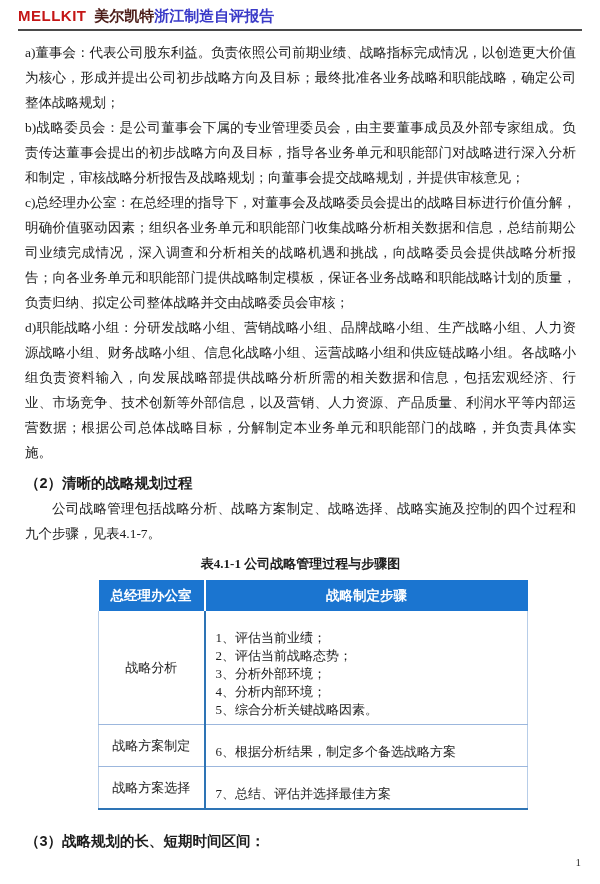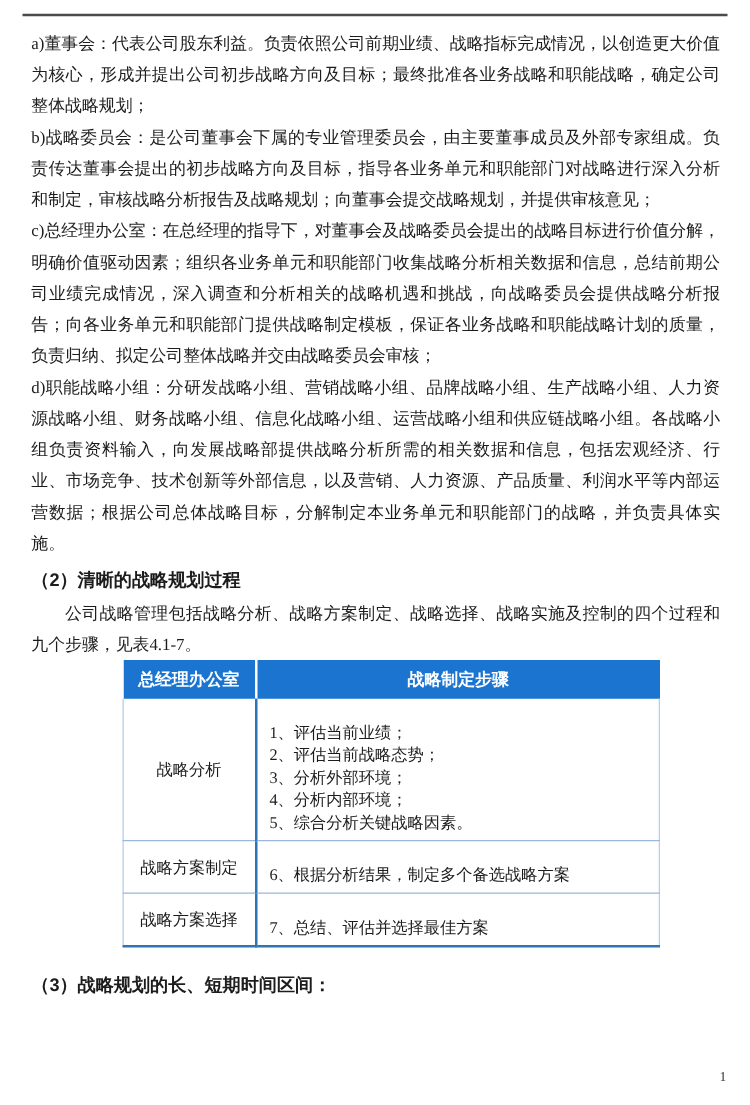--- a/index.html
+++ b/index.html
@@ -73,33 +73,38 @@
     position:absolute; right:19px; bottom:16px;
     font-size:11px; color:#333;
   }
 </style>
 </head>
 <body>
 
 <div class="page">
 
   <div class="hdr">
+    <div class="hdr-line">
+      <span class="brand-en">MELLKIT</span>
+      <span class="brand-cn">美尔凯特</span><span class="hdr-title">浙江制造自评报告</span>
+    </div>
     <div class="hdr-rule"></div>
   </div>
 
   <div class="content">
 
     <p class="para">a)董事会：代表公司股东利益。负责依照公司前期业绩、战略指标完成情况，以创造更大价值为核心，形成并提出公司初步战略方向及目标；最终批准各业务战略和职能战略，确定公司整体战略规划；</p>
     <p class="para">b)战略委员会：是公司董事会下属的专业管理委员会，由主要董事成员及外部专家组成。负责传达董事会提出的初步战略方向及目标，指导各业务单元和职能部门对战略进行深入分析和制定，审核战略分析报告及战略规划；向董事会提交战略规划，并提供审核意见；</p>
     <p class="para">c)总经理办公室：在总经理的指导下，对董事会及战略委员会提出的战略目标进行价值分解，明确价值驱动因素；组织各业务单元和职能部门收集战略分析相关数据和信息，总结前期公司业绩完成情况，深入调查和分析相关的战略机遇和挑战，向战略委员会提供战略分析报告；向各业务单元和职能部门提供战略制定模板，保证各业务战略和职能战略计划的质量，负责归纳、拟定公司整体战略并交由战略委员会审核；</p>
     <p class="para">d)职能战略小组：分研发战略小组、营销战略小组、品牌战略小组、生产战略小组、人力资源战略小组、财务战略小组、信息化战略小组、运营战略小组和供应链战略小组。各战略小组负责资料输入，向发展战略部提供战略分析所需的相关数据和信息，包括宏观经济、行业、市场竞争、技术创新等外部信息，以及营销、人力资源、产品质量、利润水平等内部运营数据；根据公司总体战略目标，分解制定本业务单元和职能部门的战略，并负责具体实施。</p>
 
     <div class="h2">（2）清晰的战略规划过程</div>
     <p class="para intro">公司战略管理包括战略分析、战略方案制定、战略选择、战略实施及控制的四个过程和九个步骤，见表4.1-7。</p>
 
+    <div class="tbl-caption">表4.1-1 公司战略管理过程与步骤图</div>
 
     <table class="strategy">
       <thead>
         <tr>
           <th class="col-process">总经理办公室</th>
           <th class="col-steps">战略制定步骤</th>
         </tr>
       </thead>
       <tbody>
         <tr>

